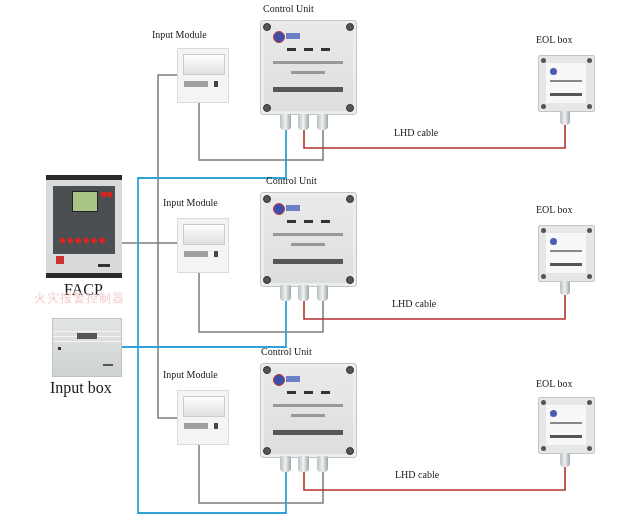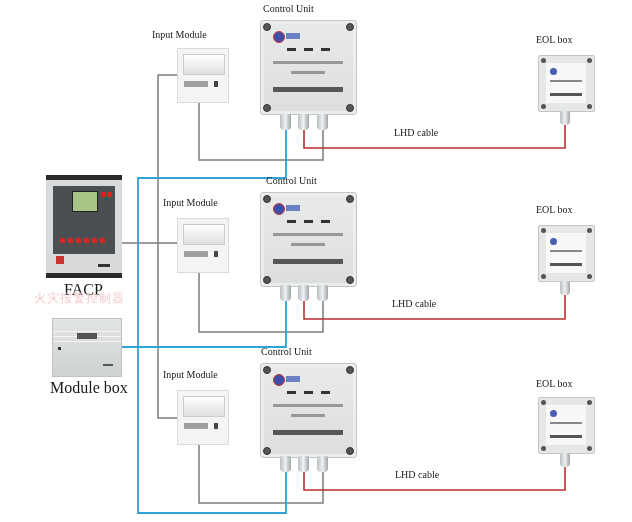--- a/index.html
+++ b/index.html
@@ -83,21 +83,21 @@
 <div class="wm" style="left:34px;top:290px;">火灾报警控制器</div>
 
 <div class="dev pwr" style="left:52px;top:318px;">
   <div class="stripe" style="top:12px;"></div>
   <div class="stripe" style="top:17px;"></div>
   <div class="stripe" style="top:22px;"></div>
   <div class="win"></div>
   <div class="dot"></div>
   <div class="logo"></div>
 </div>
-<div class="lbl big" style="left:50px;top:380px;">Module box</div>
+<div class="lbl big" style="left:50px;top:380px;">Input box</div>
 
 <div class="lbl" style="left:152px;top:30px;">Input Module</div>
 <div class="dev im" style="left:177px;top:48px;">
   <div class="win"></div>
   <div class="txt"></div>
   <div class="dot"></div>
 </div>
 <div class="lbl" style="left:263px;top:4px;">Control Unit</div>
 <div class="dev cu" style="left:260px;top:20px;">
   <div class="screw" style="left:2px;top:2px;"></div>

